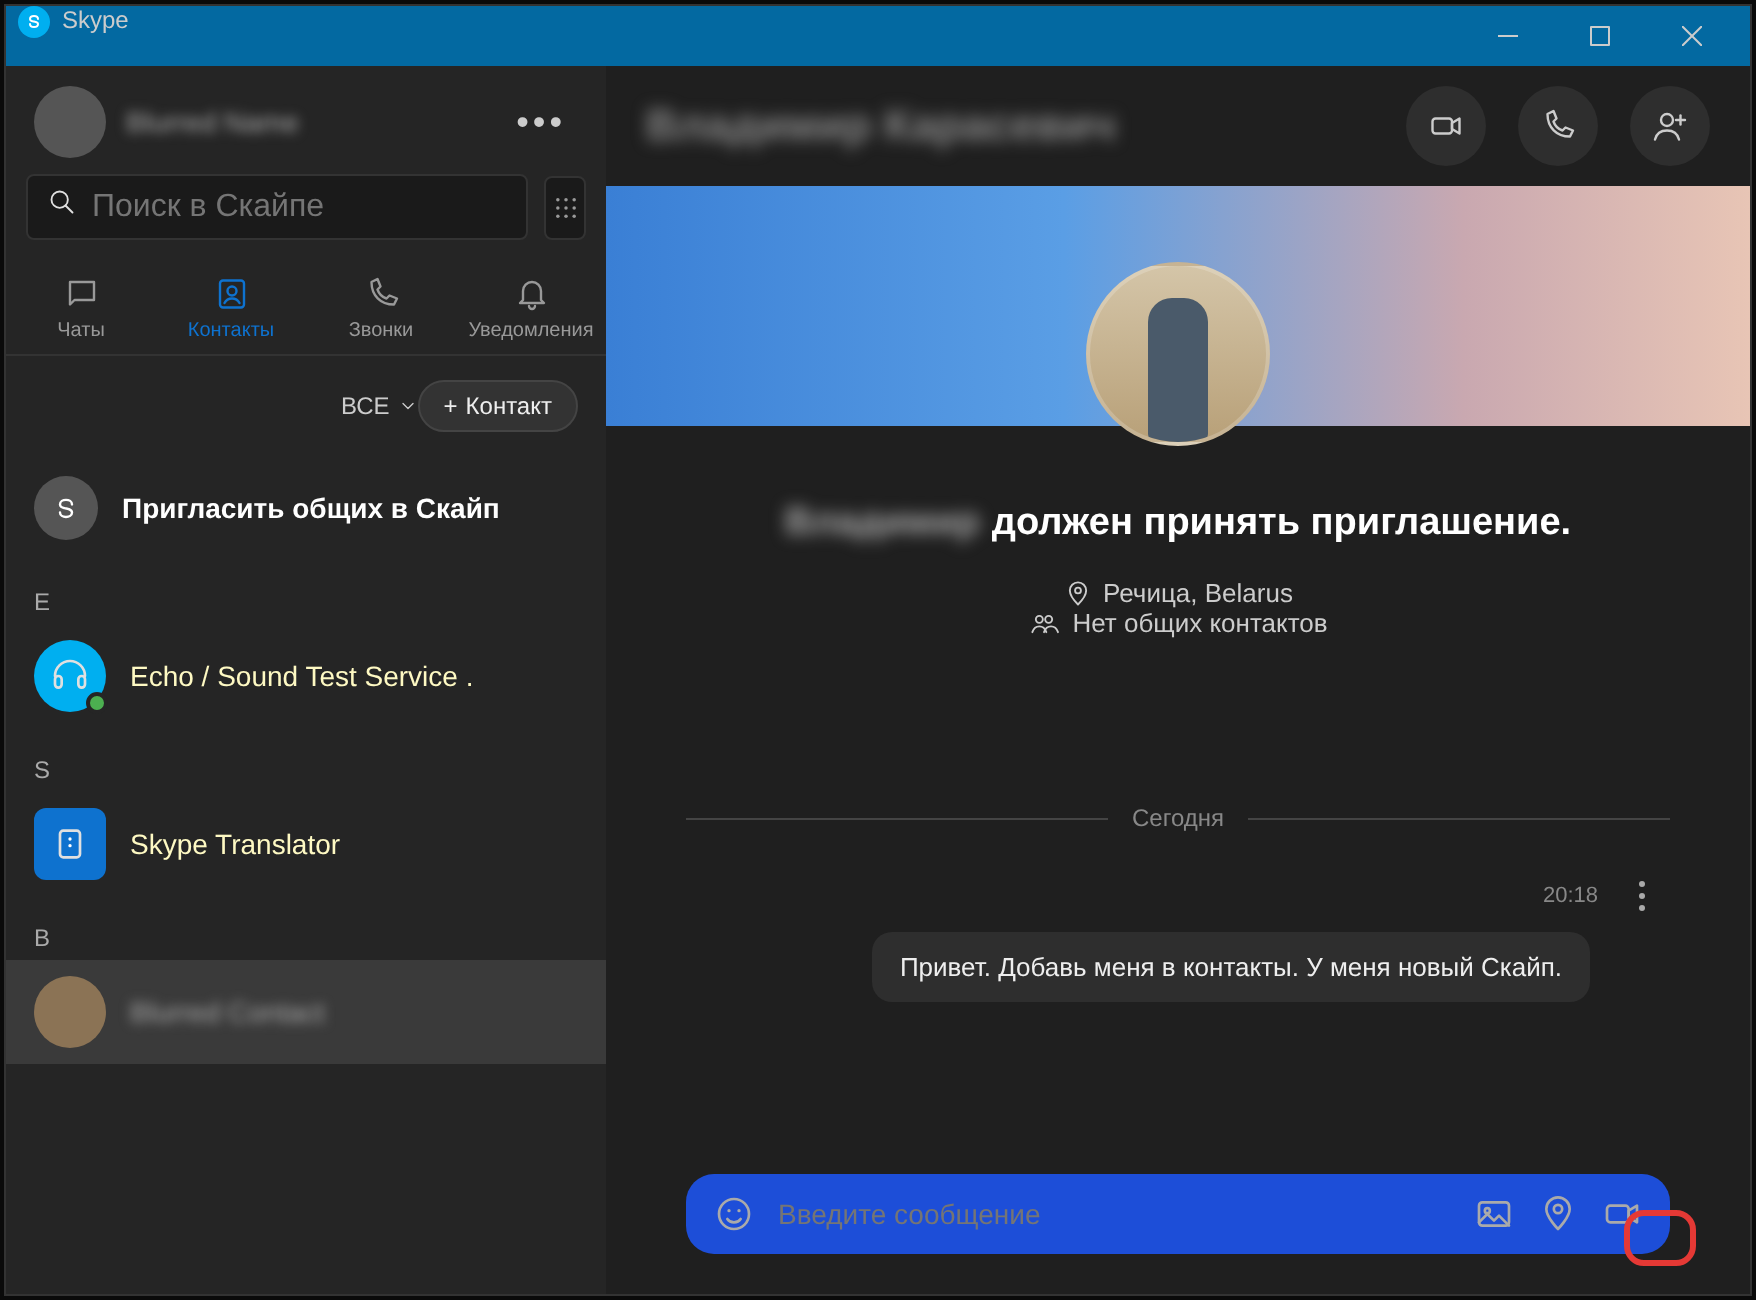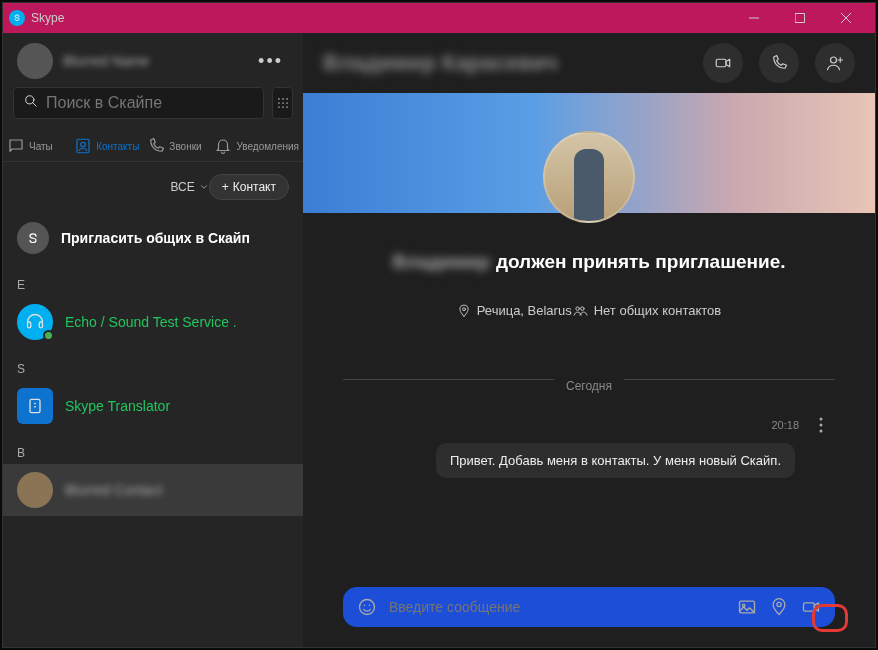--- a/index.html
+++ b/index.html
@@ -1,70 +1,70 @@
 <!DOCTYPE html>
 <html><head>
 <meta charset="utf-8">
 <style>
   * { box-sizing: border-box; margin: 0; padding: 0; font-family: "Segoe UI", Arial, sans-serif; }
   body { background: #0a0a0a; width: 878px; height: 650px; overflow: hidden; position: relative; }
   .window { width: 874px; height: 646px; margin: 2px; background: #1f1f1f; display: flex; flex-direction: column; border: 1px solid #333; }
-  .titlebar { height: 30px; background: #be185d; display: flex; align-items: center; padding: 0 6px; }
+  .titlebar { height: 30px; background: #0369a1; display: flex; padding: 0 6px; }
   .titlebar-icon { width: 16px; height: 16px; background: #00aff0; border-radius: 50%; display: flex; align-items: center; justify-content: center; margin-right: 6px; }
   .titlebar-icon svg { width: 10px; height: 10px; fill: #fff; }
   .titlebar-title { color: #ccc; font-size: 12px; }
   .titlebar-spacer { flex: 1; }
   .titlebar-btn { width: 46px; height: 30px; display: flex; align-items: center; justify-content: center; color: #ccc; }
   .titlebar-btn svg { width: 10px; height: 10px; stroke: #ccc; stroke-width: 1; fill: none; }
   .content { flex: 1; display: flex; min-height: 0; }
   
   .sidebar { width: 300px; background: #252525; display: flex; flex-direction: column; color: #e0e0e0; }
   .profile-row { display: flex; align-items: center; padding: 10px 14px 8px; gap: 10px; }
   .avatar-sm { width: 36px; height: 36px; border-radius: 50%; background: #555; }
   .profile-name { flex: 1; font-size: 14px; color: #aaa; filter: blur(3px); }
   .more-btn { color: #ccc; font-size: 18px; letter-spacing: 2px; padding: 2px 6px; }
   .search-row { display: flex; align-items: center; padding: 0 10px 10px; gap: 8px; }
   .search-box { flex: 1; display: flex; align-items: center; background: #1a1a1a; border-radius: 4px; padding: 6px 10px; gap: 8px; border: 1px solid #333; }
   .search-box input { background: transparent; border: none; outline: none; color: #ccc; font-size: 16px; flex: 1; }
   .dialpad-btn { width: 32px; height: 32px; border-radius: 4px; background: #1a1a1a; display: flex; align-items: center; justify-content: center; color: #999; border: 1px solid #333; }
   .tabs { display: flex; border-bottom: 1px solid #333; }
-  .tab { flex: 1; display: flex; flex-direction: row; align-items: center; padding: 8px 4px 6px; gap: 4px; color: #999; font-size: 10px; cursor: pointer; }
+  .tab { flex: 1; display: flex; flex-direction: column; align-items: center; padding: 8px 4px 6px; gap: 4px; color: #999; font-size: 10px; cursor: pointer; }
   .tab.active { color: #0e72cf; }
   .tab svg { width: 18px; height: 18px; }
   .filter-row { display: flex; align-items: center; justify-content: flex-end; padding: 12px 14px; }
   .filter-all { display: flex; align-items: center; gap: 4px; color: #ccc; font-size: 12px; }
   .add-contact-btn { display: flex; align-items: center; gap: 4px; background: #333; border-radius: 16px; padding: 5px 12px; color: #eee; font-size: 12px; border: 1px solid #444; }
   .invite-row { display: flex; align-items: center; gap: 12px; padding: 10px 14px; }
   .invite-icon { width: 32px; height: 32px; border-radius: 50%; background: #555; display: flex; align-items: center; justify-content: center; }
   .invite-text { font-size: 14px; font-weight: 600; color: #fff; }
   .section-letter { color: #aaa; font-size: 12px; padding: 14px 14px 4px; }
   .contact-row { display: flex; align-items: center; gap: 12px; padding: 8px 14px; }
   .contact-row.selected { background: #3a3a3a; }
   .contact-avatar { width: 36px; height: 36px; border-radius: 50%; background: #00aff0; display: flex; align-items: center; justify-content: center; position: relative; flex-shrink: 0; }
   .contact-avatar.translator { background: #0e72cf; border-radius: 6px; }
   .contact-avatar.person { background: #8b7355; }
-  .contact-name { font-size: 14px; color: #22c55e; }
+  .contact-name { font-size: 14px; color: #fef9c3; }
   .contact-name.blur { filter: blur(3px); color: #aaa; }
   .presence-dot { position: absolute; right: -1px; bottom: -1px; width: 11px; height: 11px; border-radius: 50%; background: #4caf50; border: 2px solid #252525; }
   
   .main { flex: 1; background: #1f1f1f; display: flex; flex-direction: column; position: relative; }
   .chat-header { height: 60px; display: flex; align-items: center; padding: 0 20px; gap: 10px; }
   .chat-title { flex: 1; font-size: 22px; font-weight: 600; color: #888; filter: blur(4px); }
   .header-btn { width: 40px; height: 40px; border-radius: 50%; background: #2e2e2e; display: flex; align-items: center; justify-content: center; color: #ccc; margin-left: 6px; }
   .header-btn svg { width: 18px; height: 18px; }
   .hero-gradient { height: 120px; background: linear-gradient(90deg, #3a7fd5 0%, #5a9ee5 40%, #c9a8b0 75%, #e8c5b5 100%); position: relative; }
   .hero-avatar { width: 92px; height: 92px; border-radius: 50%; position: absolute; left: 50%; top: 38px; transform: translateX(-50%); background: linear-gradient(#d4c5a8, #b8a078); border: 2px solid rgba(255,255,255,0.2); overflow: hidden; display:flex; align-items:flex-end; justify-content:center; }
   .hero-avatar .figure { width: 30px; height: 72px; background: #4a5a6a; border-radius: 12px 12px 4px 4px; }
   .hero-info { text-align: center; padding: 38px 20px 0; color: #fff; }
   .hero-name-line { font-size: 19px; font-weight: 600; display: inline-flex; gap: 6px; align-items: baseline; }
   .hero-name-blur { filter: blur(4px); color: #aaa; }
-  .hero-meta { display: flex; justify-content: center; align-items: center; margin-top: 30px; color: #ccc; font-size: 13px; }
+  .hero-meta { display: flex; justify-content: center; align-items: center; margin-top: 16px; color: #ccc; font-size: 13px; flex-direction: column; }
   .hero-meta-item { display: flex; align-items: center; gap: 6px; }
   .chat-body { flex: 1; position: relative; padding: 0 40px; }
-  .date-separator { display: flex; align-items: flex-start; gap: 12px; margin-top: 61px; color: #888; font-size: 12px; }
+  .date-separator { display: flex; align-items: center; gap: 12px; margin-top: 83px; color: #888; font-size: 12px; }
   .date-separator .line { flex: 1; height: 1px; background: #444; }
   .msg-row { display: flex; justify-content: flex-end; align-items: center; gap: 8px; margin-top: 18px; }
   .msg-time { color: #888; font-size: 11px; }
   .msg-menu { width: 28px; height: 28px; border-radius:50%; display: flex; align-items: center; justify-content: center; color: #aaa; }
   .msg-highlight { position:absolute; border:3px solid #e53935; border-radius:10px; width:36px; height:28px; right:27px; top:286px; pointer-events:none; }
   .msg-bubble-row { display: flex; justify-content: flex-end; margin-top: 4px; padding-right: 40px; align-items: flex-end; }
   .msg-bubble { background: #2e2e2e; border-radius: 10px; padding: 10px 14px; color: #eee; font-size: 13px; max-width: 420px; }
   .input-bar { margin: 18px 40px 20px; background: #1d4ed8; border-radius: 14px; display: flex; align-items: center; padding: 10px 14px; gap: 12px; }
   .input-bar input { flex: 1; background: transparent; border: none; outline: none; color: #ccc; font-size: 14px; }
   .input-icon { color: #aaa; display: flex; align-items: center; justify-content: center; }

